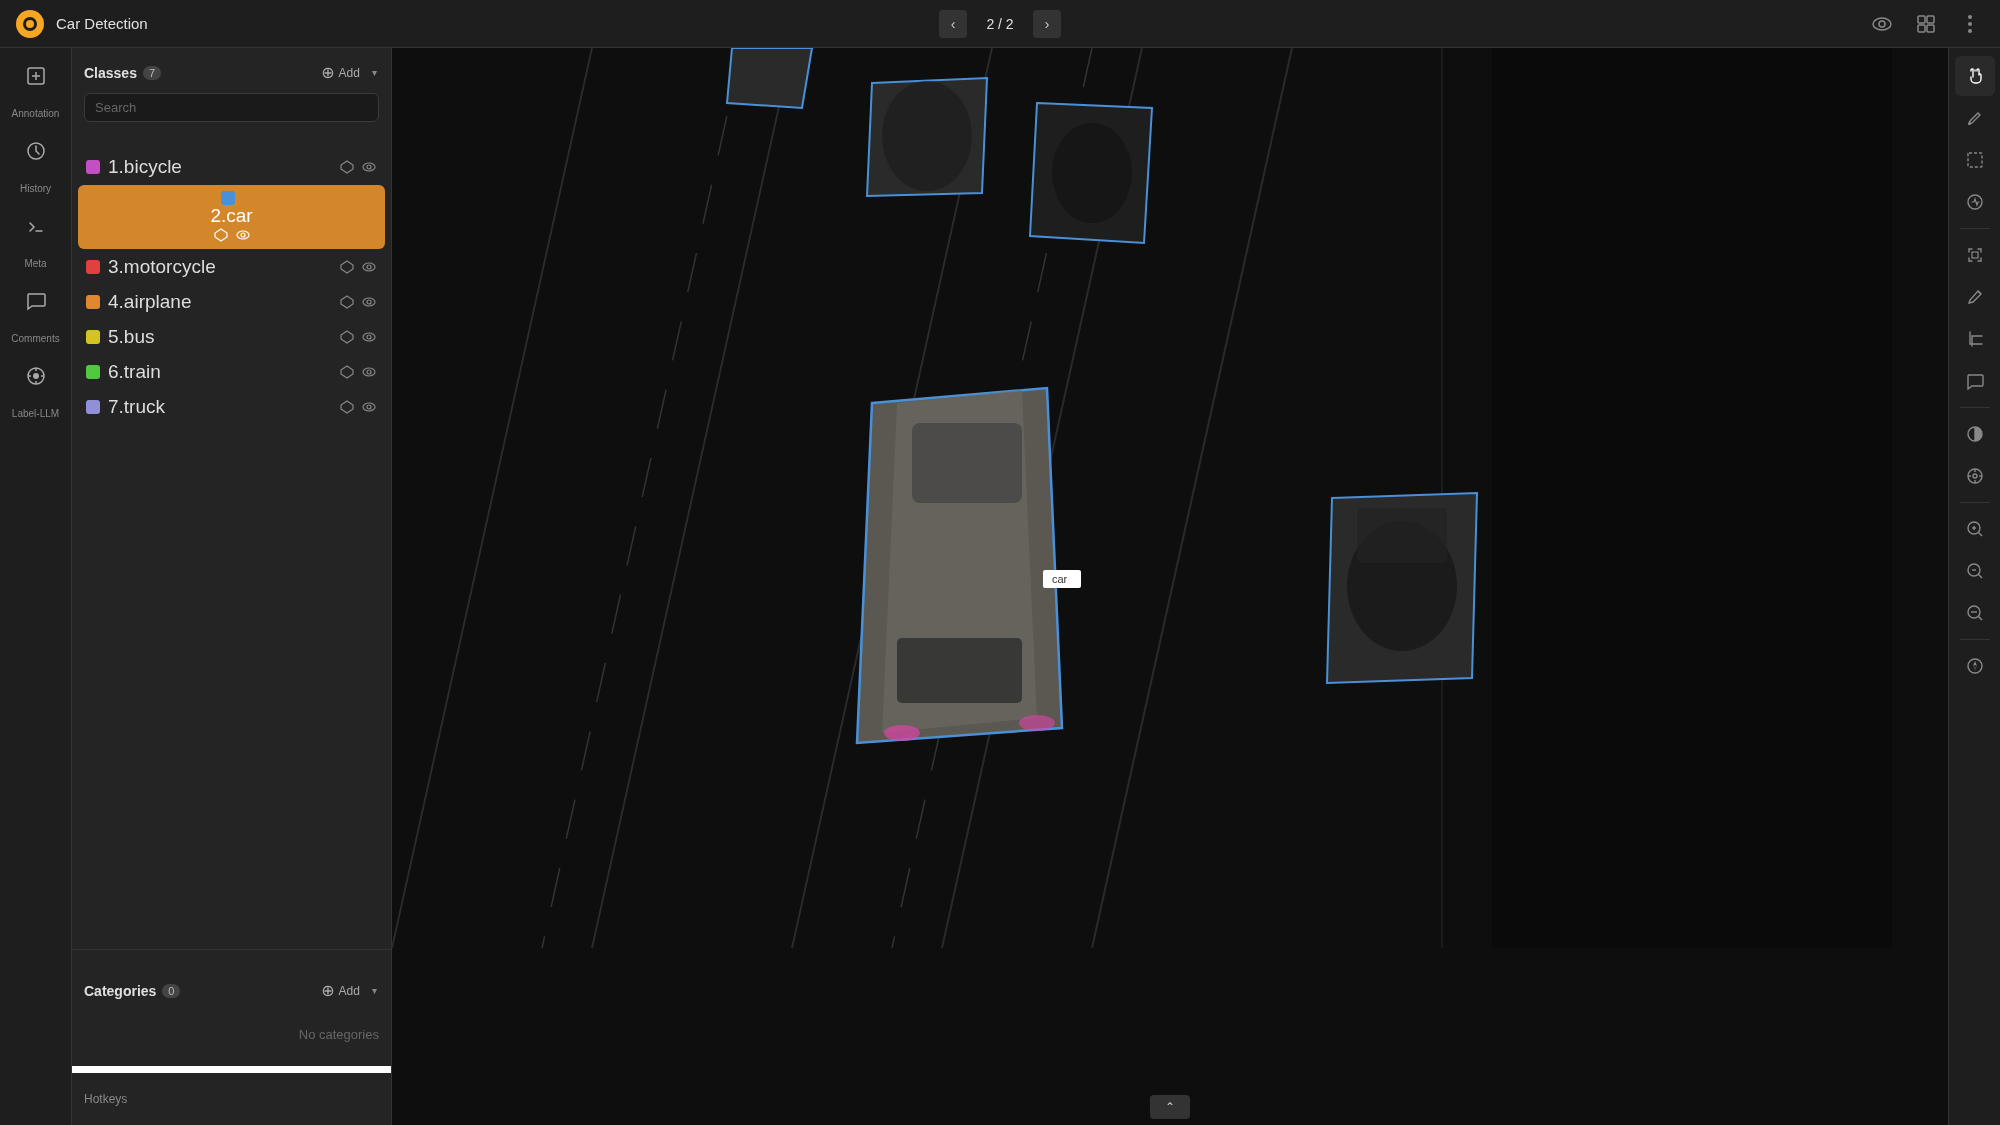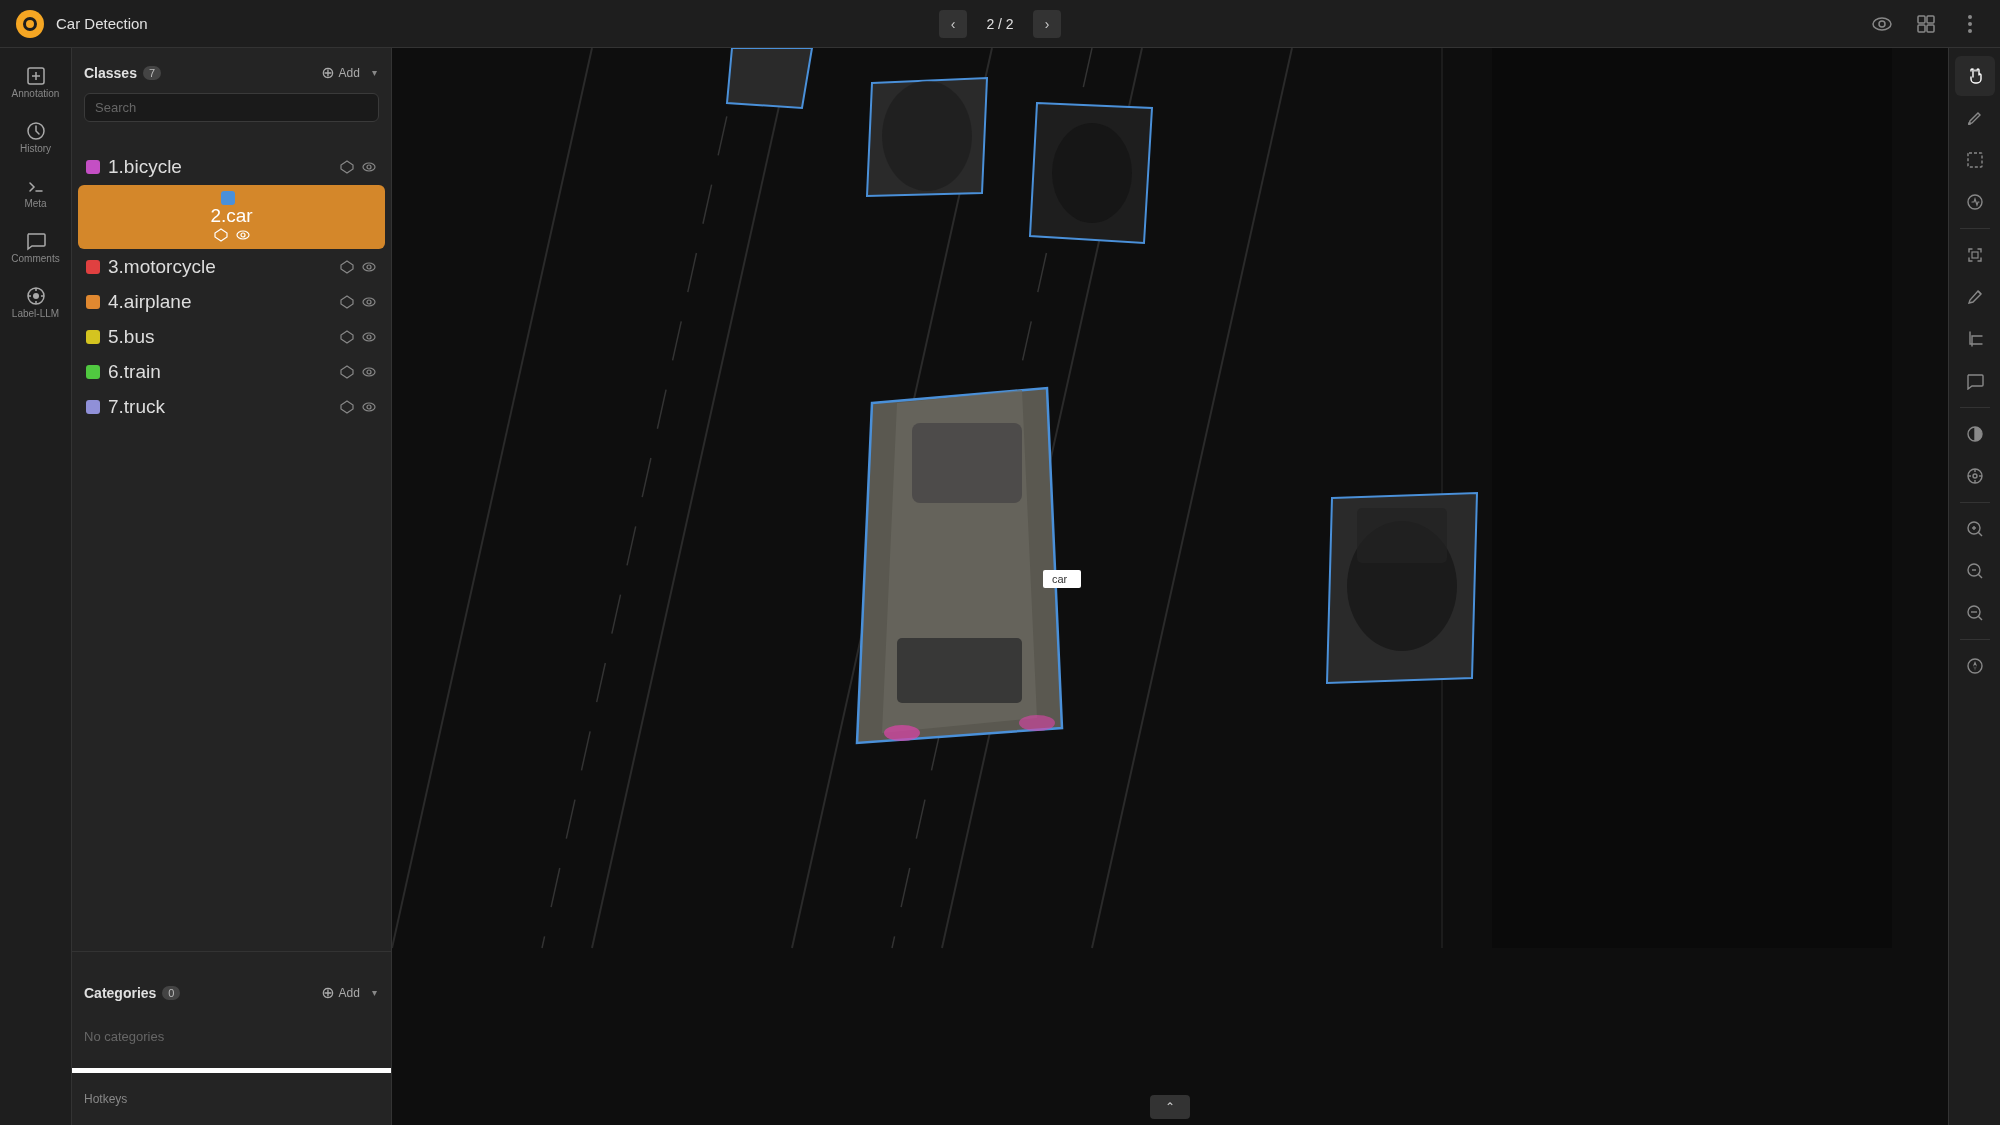--- a/index.html
+++ b/index.html
@@ -113,21 +113,21 @@
     }
     .sidebar-item {
       width: 64px;
       display: flex;
       flex-direction: column;
       align-items: center;
       padding: 8px 4px;
       cursor: pointer;
       border-radius: 6px;
       margin-bottom: 4px;
-      gap: 0;
+      gap: 20px;
       justify-content: center;
     }
     .sidebar-item-icon {
       font-size: 20px;
       color: #aaa;
       width: 24px;
       height: 24px;
       display: flex;
       align-items: center;
       justify-content: center;
@@ -261,21 +261,21 @@
     .class-item.active .class-icon-btn { color: #fff; }
 
     
     .categories-section {
       padding: 28px 12px 8px;
       border-top: 1px solid #333;
     }
     .no-categories {
       color: #666;
       font-size: 13px;
-      text-align: left;
+      text-align: right;
       padding: 16px 0;
     }
 
     
     .canvas-area {
       flex: 1;
       position: relative;
       overflow: hidden;
       background: #111;
     }
@@ -607,21 +607,21 @@
           <button class="add-btn">
             <span class="add-btn-icon">⊕</span>
             <span>Add</span>
           </button>
           <span class="dropdown-arrow">▾</span>
         </div>
       </div>
       <div class="no-categories">No categories</div>
     </div>
 
-    <div style="border-top:5px solid #ffffff;padding:8px 12px;">
+    <div style="border-top:7px solid #ffffff;padding:8px 12px;">
       <button class="hotkeys-btn" style="width:100%;text-align:left;font-size:12px;color:#888;">Hotkeys</button>
     </div>
   </div>
 
   <div class="canvas-area">
     <div class="road-scene">
 
       <svg width="100%" height="100%" style="position:absolute;top:0;left:0;">
 
         <rect width="100%" height="100%" fill="#111"></rect>

